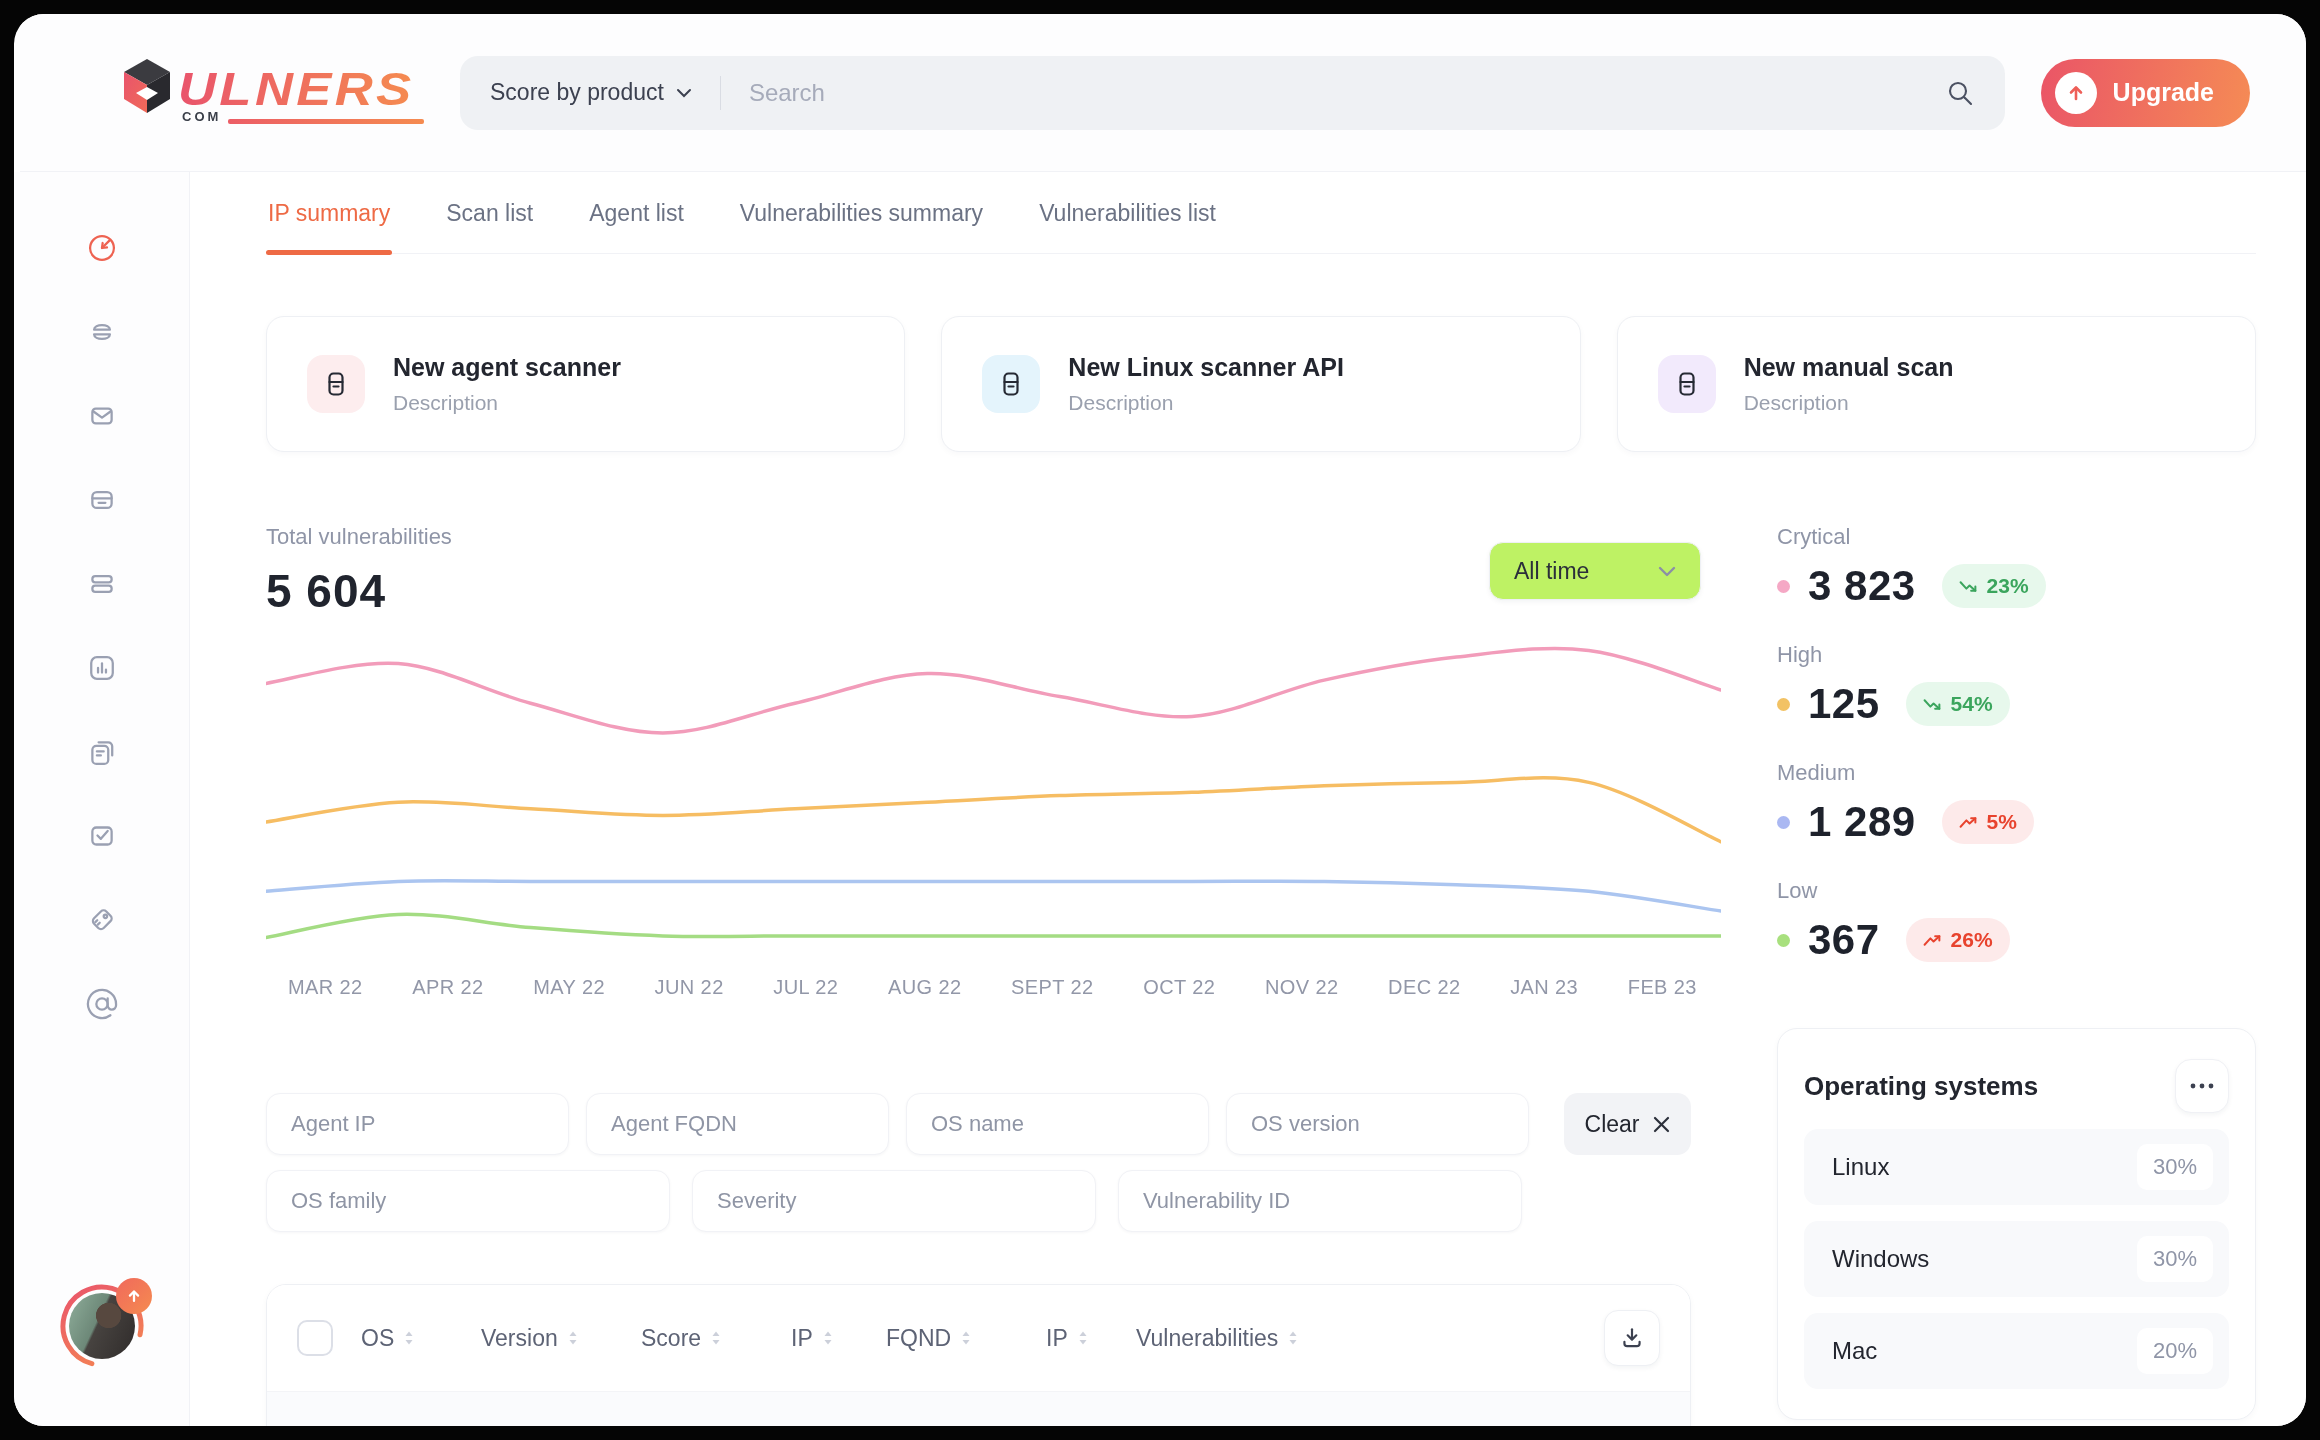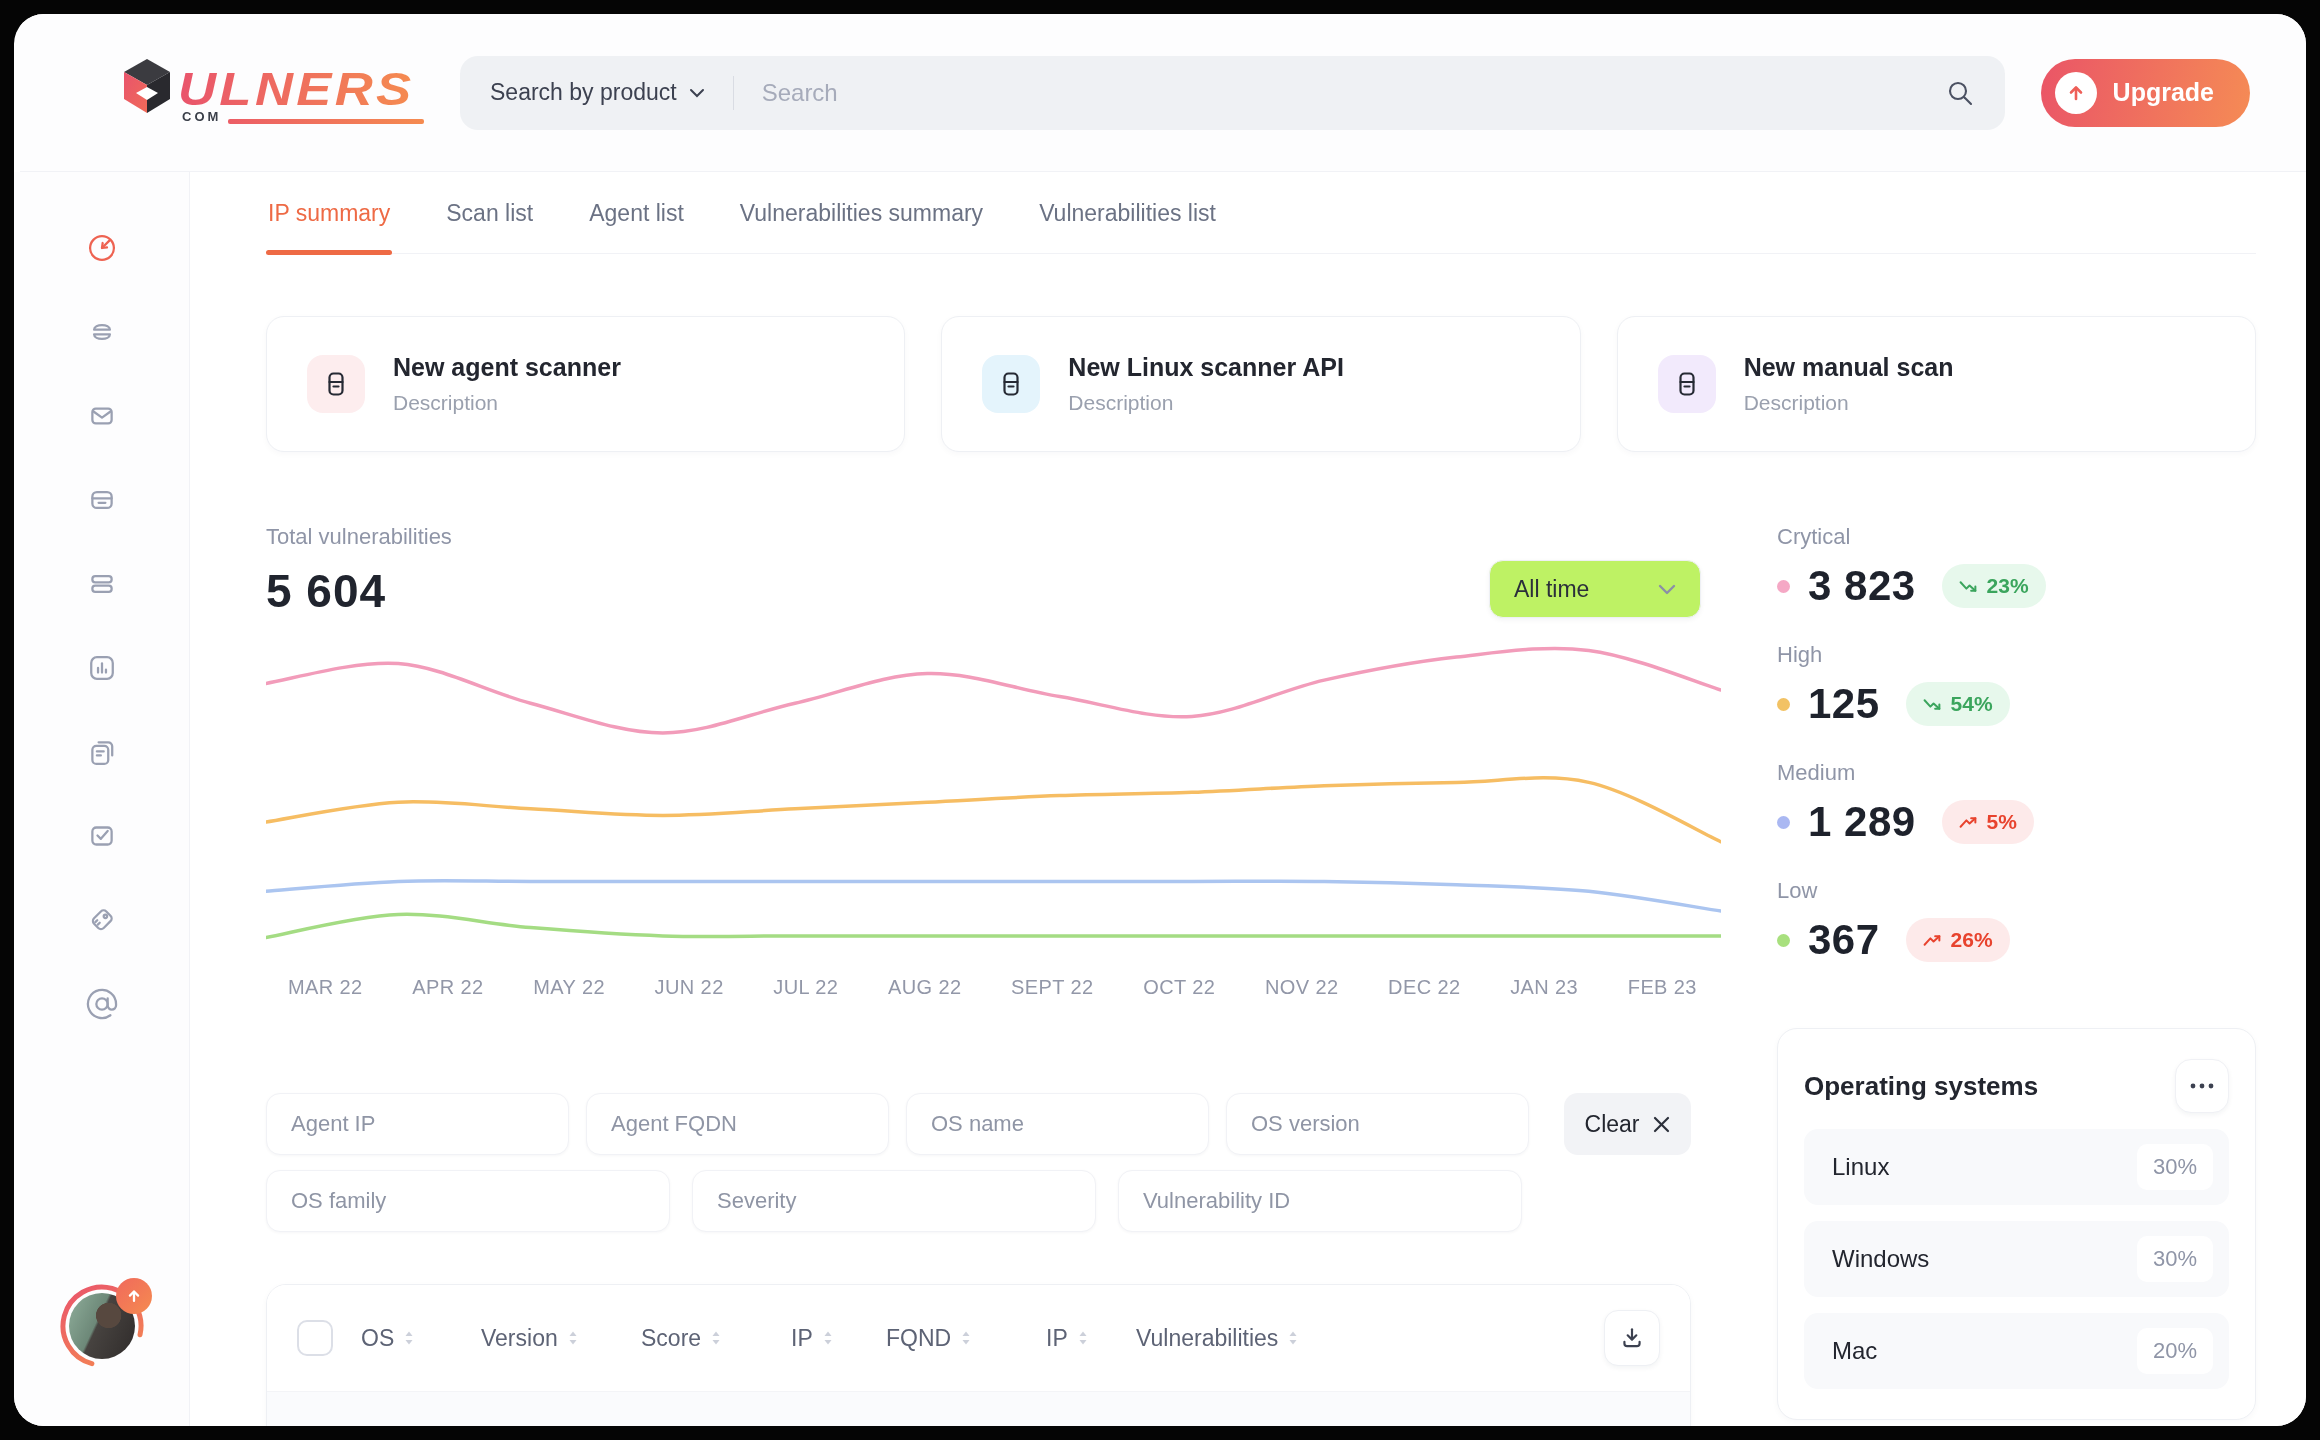--- a/index.html
+++ b/index.html
@@ -64,21 +64,21 @@
   .card { flex:1; height:136px; border:1px solid #eef0f4; border-radius:18px; background:#fff;
           box-shadow:0 2px 6px rgba(25,30,50,0.03); display:flex; align-items:center; padding:0 40px; gap:28px; cursor:pointer; }
   .card-icon { width:58px; height:58px; border-radius:16px; display:flex; align-items:center; justify-content:center; flex:none; }
   .card-title { font-size:25px; font-weight:700; color:#23262f; margin-bottom:9px; }
   .card-desc { font-size:21px; color:#9aa0ae; }
 
   .dash { display:flex; gap:56px; margin-top:72px; }
   .dash-left { width:1455px; flex:none; }
   .dash-right { flex:1; min-width:0; }
 
-  .chart-head { display:flex; justify-content:space-between; align-items:flex-end; }
+  .chart-head { display:flex; justify-content:space-between; align-items:center; }
   .muted { font-size:22px; color:#8f95a7; }
   .big { font-size:46px; font-weight:700; color:#20242e; margin-top:14px; letter-spacing:1px; }
   .select { height:58px; min-width:212px; margin-right:20px; padding:0 24px; border:1px solid #eef0f4; border-radius:14px;
             background:#bef264; box-shadow:0 2px 5px rgba(25,30,50,0.05); display:flex; align-items:center;
             justify-content:space-between; gap:26px; font-size:23px; color:#2b2f3a; cursor:pointer; }
 
   .chart { display:block; width:100%; height:330px; margin-top:6px; }
   .months { display:flex; justify-content:space-between; margin-top:22px; padding:0 24px 0 22px; }
   .month { font-size:20px; color:#9297a8; letter-spacing:0.4px; }
 
@@ -151,21 +151,21 @@
           <polygon points="4,15 27,28 27,56 4,42" fill="url(#cubeg)"></polygon>
           <polygon points="27,30 38,36 27,43 16,36" fill="#ffffff"></polygon>
         </svg>
         <span class="logo-word">ULNERS</span>
         <span class="logo-tld">COM</span>
         <span class="logo-underline"></span>
       </div>
 
       <div class="search">
         <span class="scope">
-          <span>Search by product</span>
+          <span>Score by product</span>
           <svg class="icon" width="16" height="10" viewBox="0 0 16 10" fill="none" stroke="#3c4150" stroke-width="2" stroke-linecap="round">
               <polyline points="2,2 8,8 14,2"></polyline>
             </svg>
         </span>
         <span class="vdiv"></span>
         <input class="search-input" placeholder="Search" style="">
         <svg class="mag icon" width="30" height="30" viewBox="0 0 30 30" fill="none" stroke="#4b5162" stroke-width="2.1" stroke-linecap="round">
             <circle cx="13" cy="13" r="8"></circle>
             <line x1="19.5" y1="19.5" x2="26" y2="26"></line>
           </svg>

